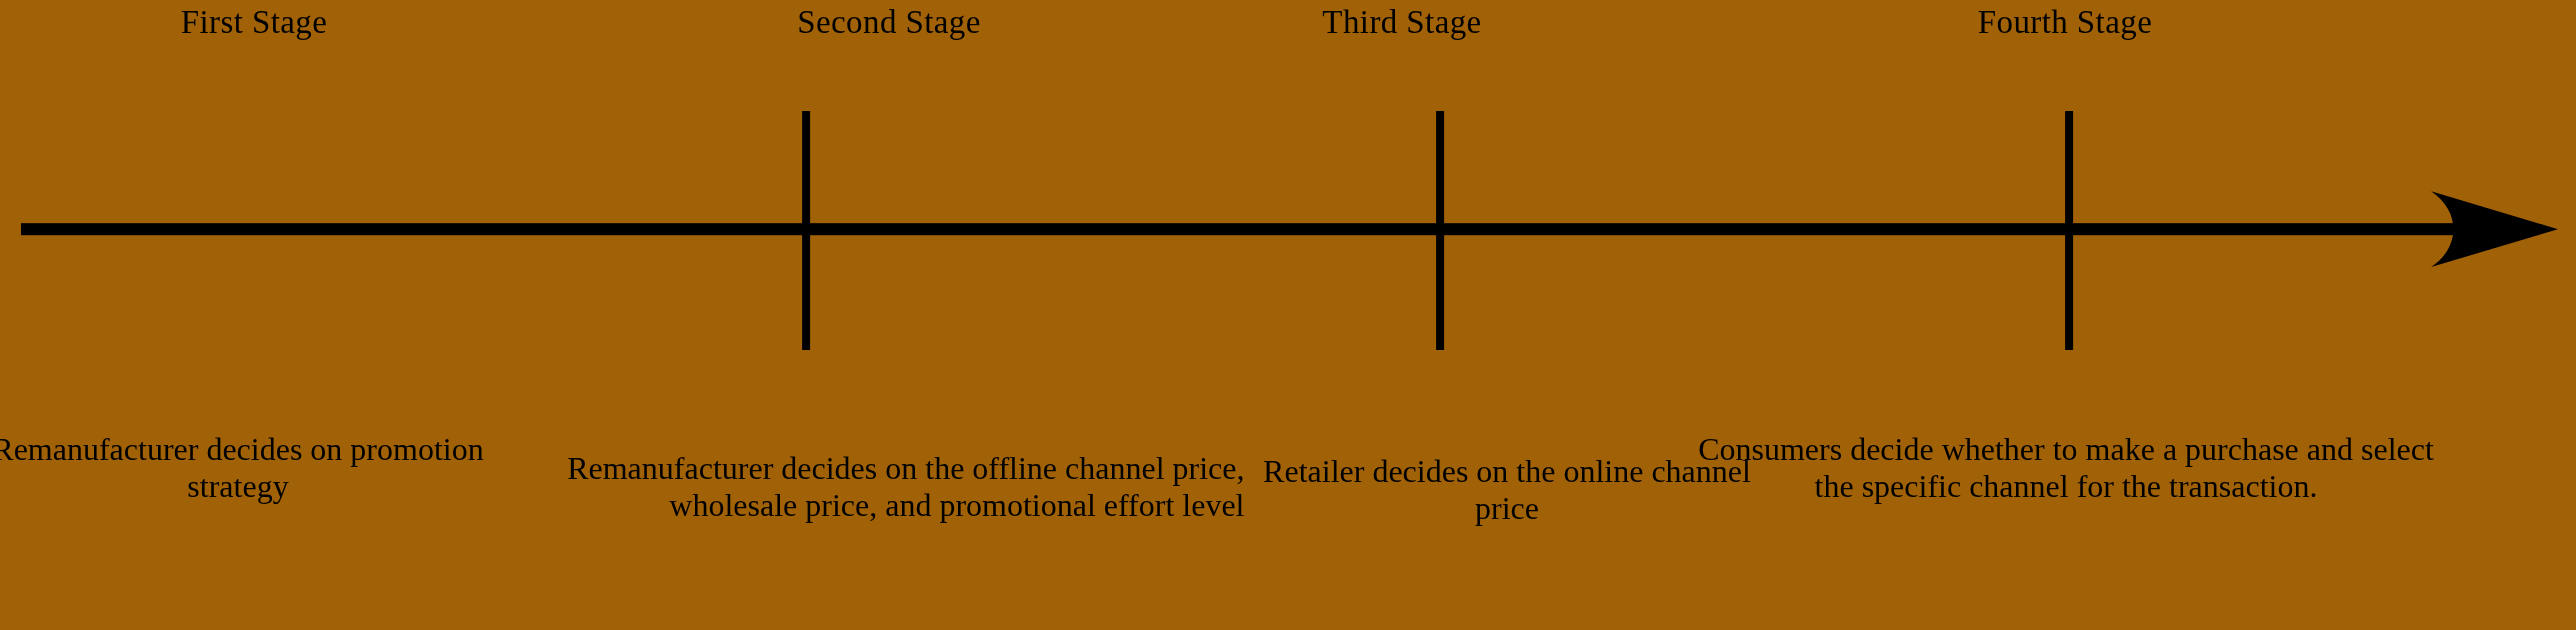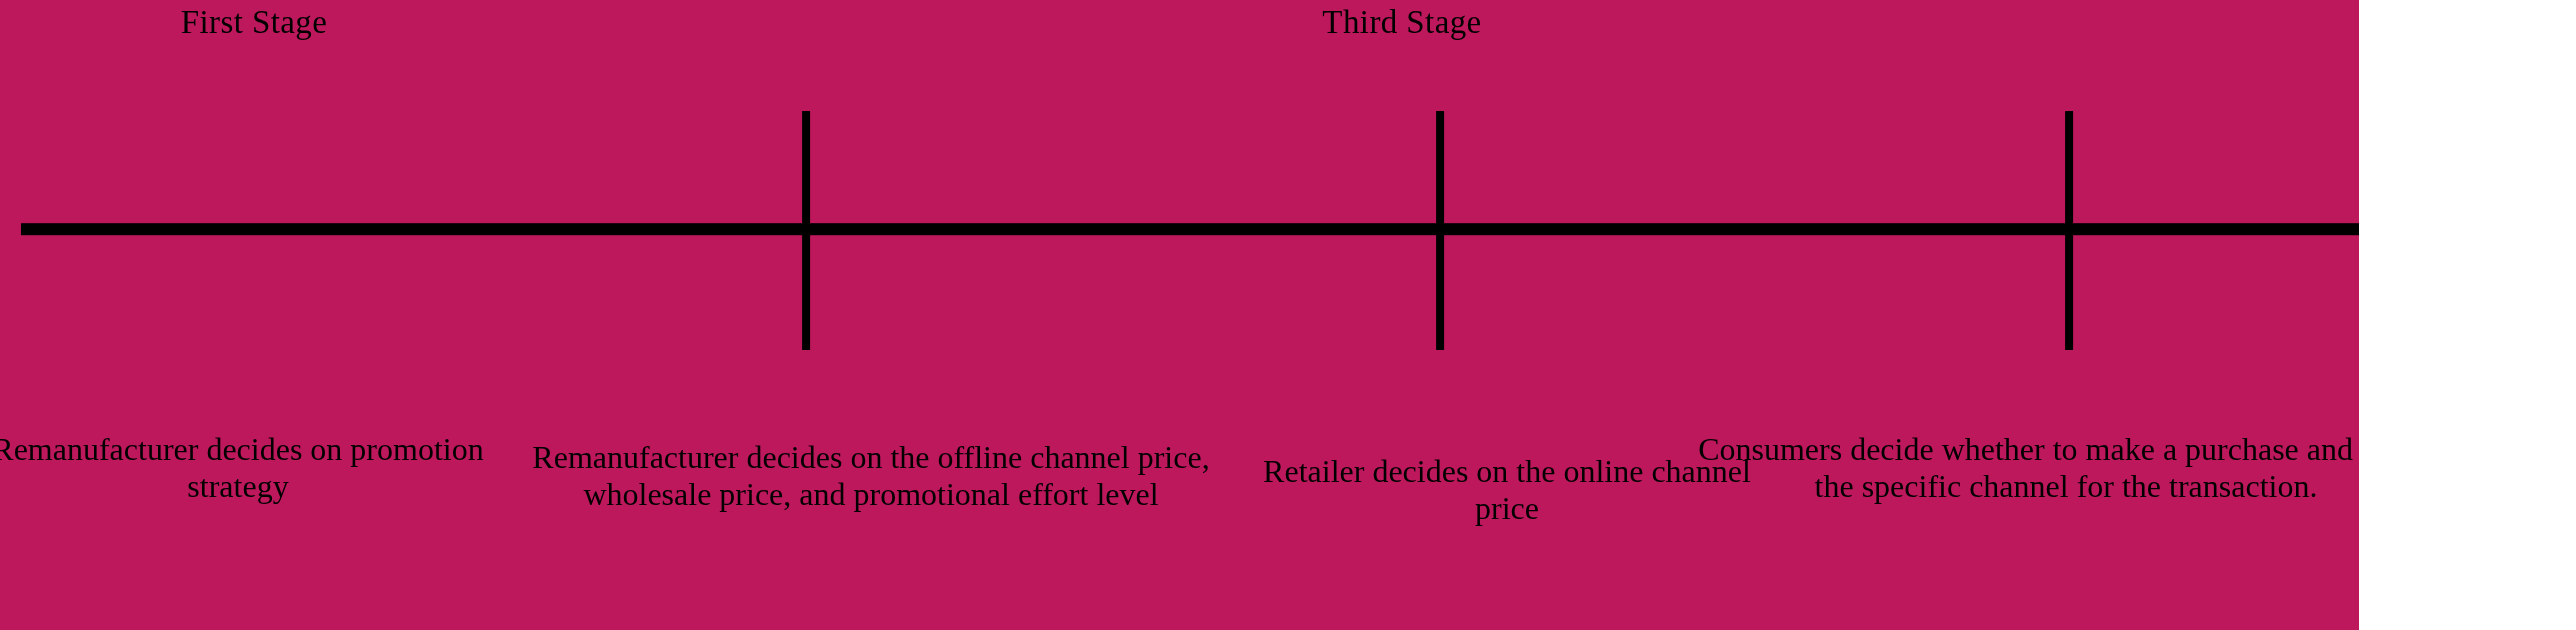--- a/index.html
+++ b/index.html
@@ -2,23 +2,23 @@
 <html style="font-size:11.3px"><head>
 <meta charset="utf-8">
 <style>
   html, body {
     margin: 0;
     padding: 0;
     background: #ffffff;
   }
   #canvas {
     position: relative;
-    width: 2359px;
+    width: 2576px;
     height: 630px;
-    background: #be185d;
+    background: #a16207;
     overflow: hidden;
     font-family: "Liberation Serif", "DejaVu Serif", serif;
     color: #000000;
   }
 
   
   .stage-heading {
     position: absolute;
     top: 2.8px;
     transform: translateX(-50%);
@@ -65,37 +65,39 @@
     line-height: 37px;
     color: #000000;
   }
 </style>
 </head>
 <body>
 
 <div id="canvas">
 
   <div class="stage-heading" id="heading-0" style="left: 254px;">First Stage</div>
+  <div class="stage-heading" id="heading-1" style="left: 889px;">Second Stage</div>
   <div class="stage-heading" id="heading-2" style="left: 1402px;">Third Stage</div>
+  <div class="stage-heading" id="heading-3" style="left: 2065px;">Fourth Stage</div>
 
   <div id="timeline-axis">
     <svg viewBox="0 0 3600 106" preserveAspectRatio="none">
 
       <rect x="0" y="37" width="3490" height="17" fill="#000000"></rect>
 
       <path d="M 3600 45.5
                L 3420 -8
                C 3462 20, 3462 71, 3420 99
                Z" fill="#000000"></path>
     </svg>
   </div>
 
   <div class="stage-tick" id="tick-1" style="left: 806px;"></div>
   <div class="stage-tick" id="tick-2" style="left: 1440px;"></div>
   <div class="stage-tick" id="tick-3" style="left: 2069px;"></div>
 
   <div class="stage-caption" id="caption-0" style="left: 238px; top: 431px; width: 493px;">Remanufacturer decides on promotion strategy</div>
-  <div class="stage-caption" id="caption-1" style="left: 871px; top: 439px; width: 747px;">Remanufacturer decides on the offline channel price, wholesale price, and promotional effort level</div>
+  <div class="stage-caption" id="caption-1" style="left: 871px; top: 450px; width: 747px; text-align: right;">Remanufacturer decides on the offline channel price, wholesale price, and promotional effort level</div>
   <div class="stage-caption" id="caption-2" style="left: 1507px; top: 453px; width: 522px;">Retailer decides on the online channel price</div>
   <div class="stage-caption" id="caption-3" style="left: 2066px; top: 431px; width: 768px;">Consumers decide whether to make a purchase and select the specific channel for the transaction.</div>
 
 </div>
 
 
 </body></html>

